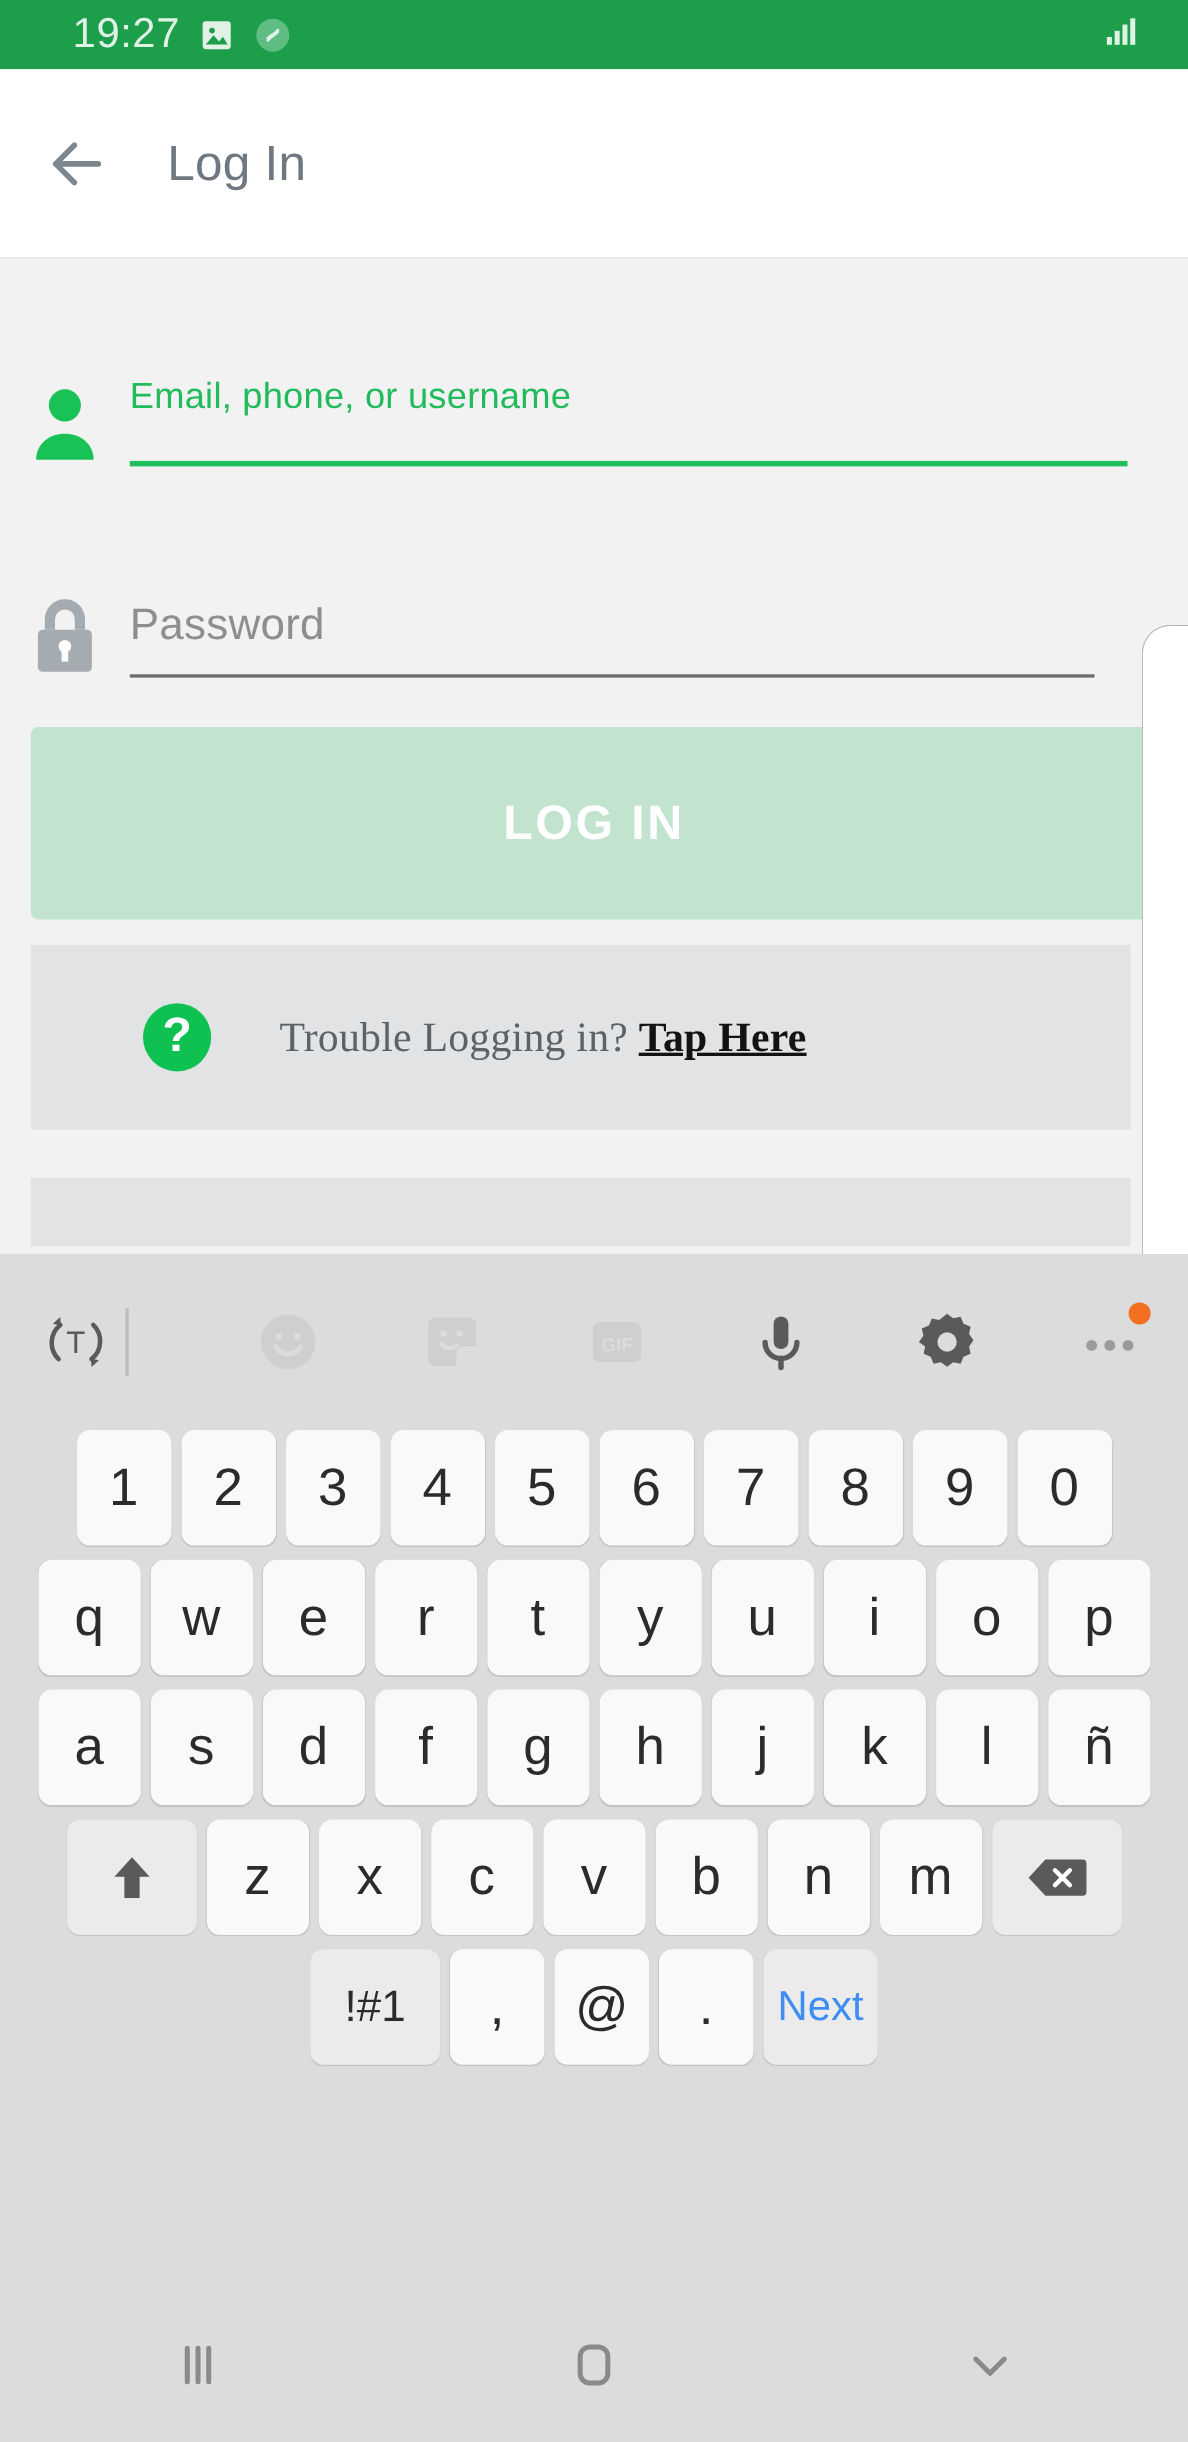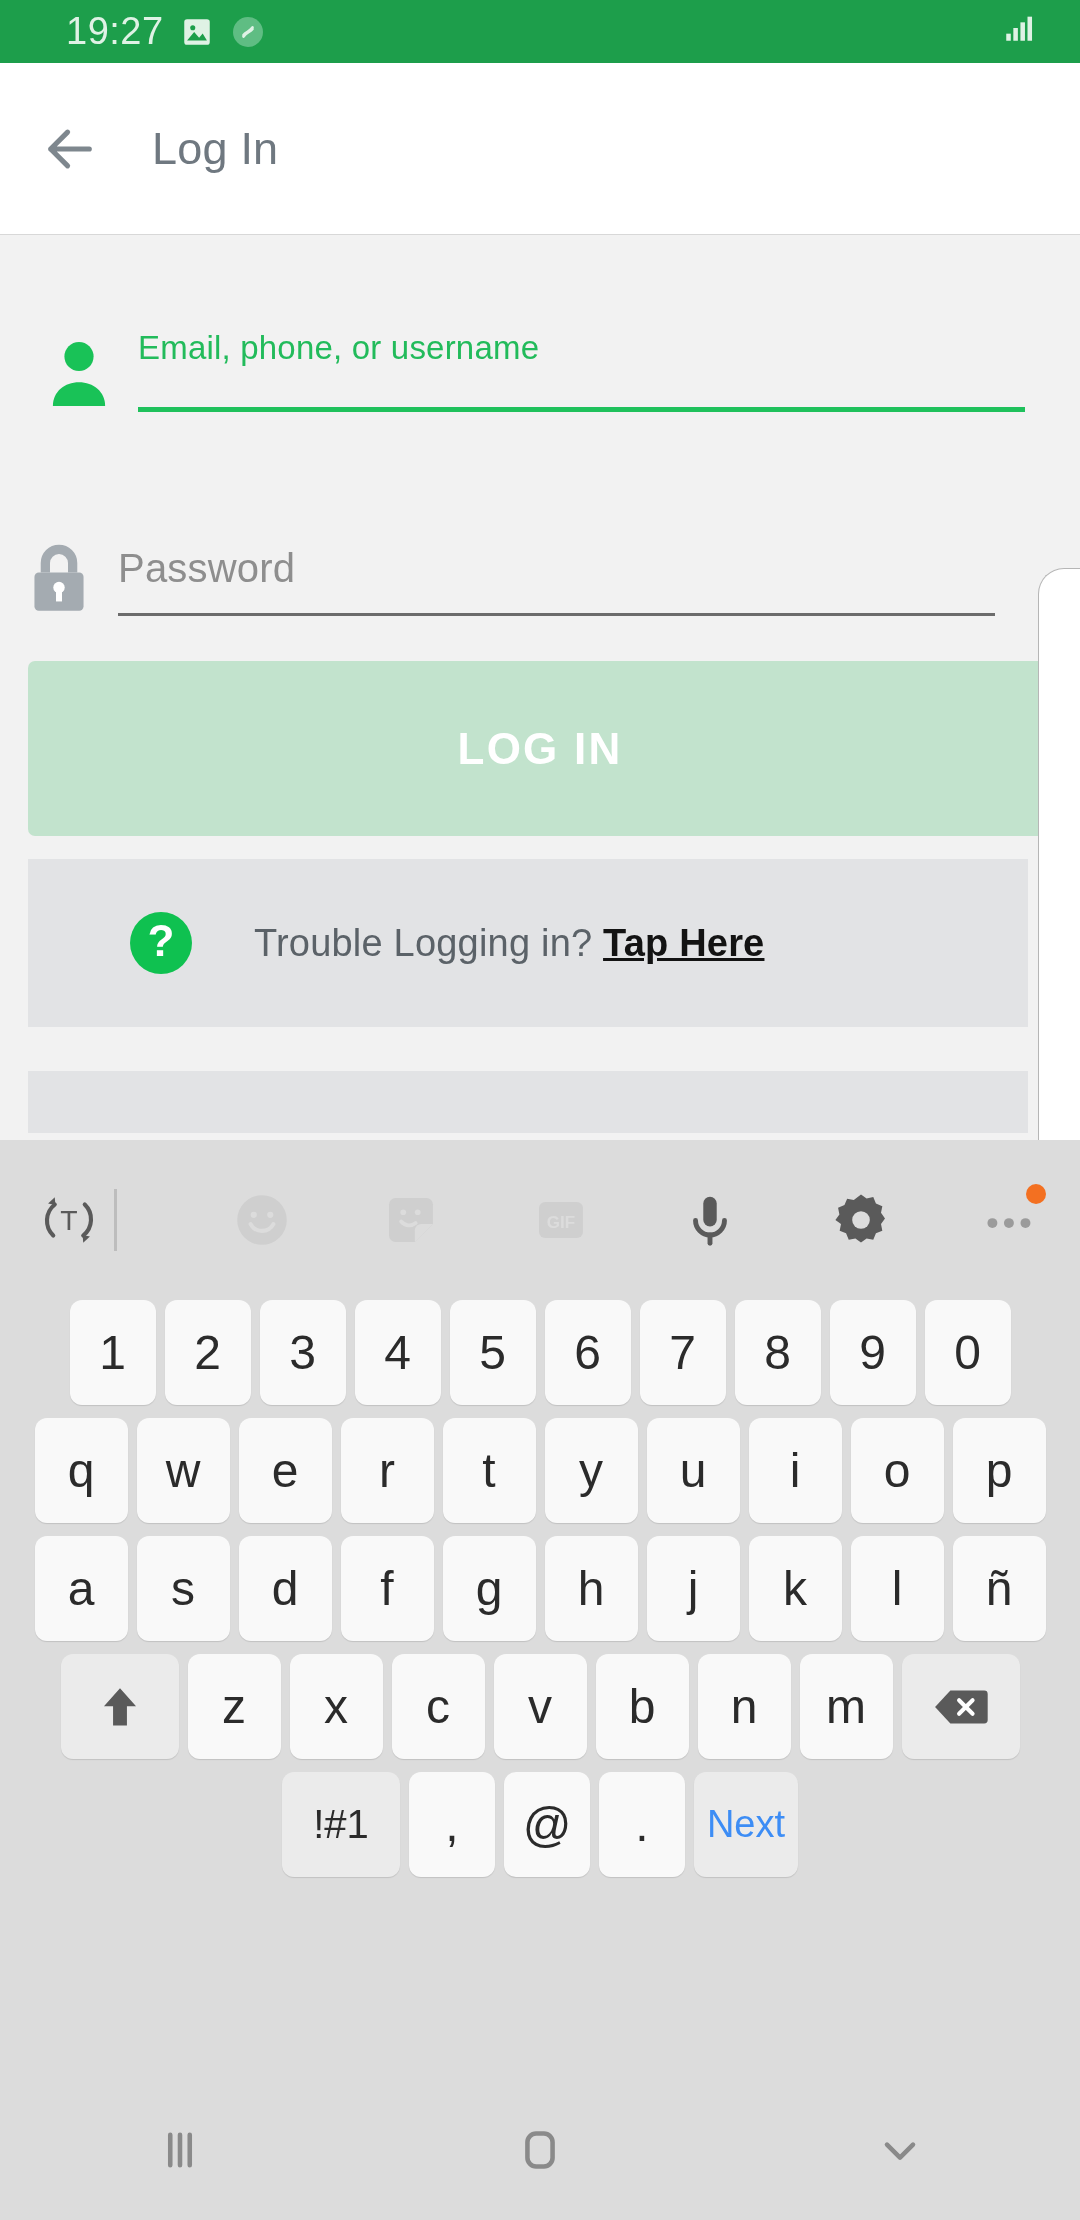--- a/index.html
+++ b/index.html
@@ -34,21 +34,21 @@
   }
 
   
   .content{
     position:absolute; left:0; top:236px; width:1080px; height:904px;
     background:#f2f2f2; overflow:hidden;
   }
   .field{ position:absolute; left:0; width:1080px; display:flex; }
   .field-icon{ width:118px; display:flex; justify-content:center; align-items:flex-end; }
 
-  .field-user{ top:16px; height:160px;padding-left:20px; }
+  .field-user{ top:28px; height:160px; }
   .fu-col{ flex:1; padding-right:55px; display:flex; flex-direction:column; justify-content:flex-end; }
   .fu-label{ font-size:33px; color:#22bb5b; margin-bottom:40px; letter-spacing:.2px; }
   .fu-line{ height:5px; background:#1fc15c; width:100%; }
 
   .field-pass{ top:220px; height:160px; }
   .fp-col{ flex:1; padding-right:85px; display:flex; flex-direction:column; justify-content:flex-end; }
   .fp-ph{ font-size:40px; color:#8e8e8e; margin-bottom:22px; letter-spacing:.2px; }
   .fp-line{ height:3px; background:#6c6c6c; width:100%; }
 
   .login-btn{
@@ -61,21 +61,21 @@
   .trouble-card{
     position:absolute; left:28px; top:623px; width:1000px; height:168px;
     background:#e2e3e5; display:flex; align-items:center; padding-left:102px;
   }
   .q-icon{
     width:62px; height:62px; border-radius:50%; background:#0fc150;
     color:#ffffff; font-size:44px; font-weight:700;
     display:flex; align-items:center; justify-content:center;
     line-height:1; padding-bottom:4px;
   }
-  .trouble-txt{ margin-left:62px; font-size:38px; color:#5b6268; letter-spacing:.2px; }
+  .trouble-txt{ margin-left:62px; font-size:38px; color:#5b6268; letter-spacing:.2px;font-family:Liberation Serif, serif; }
   .trouble-txt b{ color:#131313; text-decoration:underline; font-weight:700; }
 
   .peek-card{
     position:absolute; left:28px; top:835px; width:1000px; height:62px;
     background:#e2e3e5;
   }
 
   
   .sheet-edge{
     position:absolute; right:0; top:568px; width:42px; height:572px;

